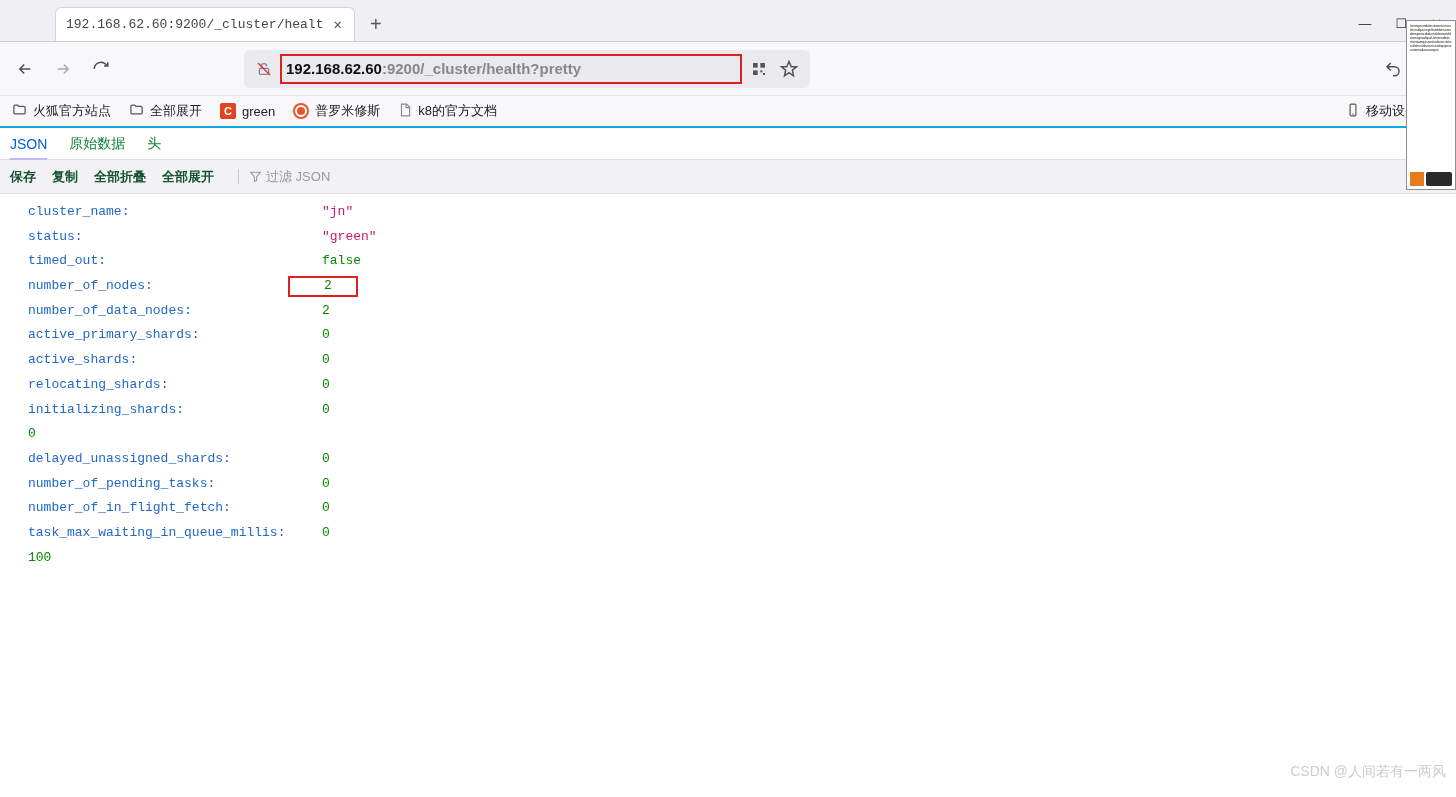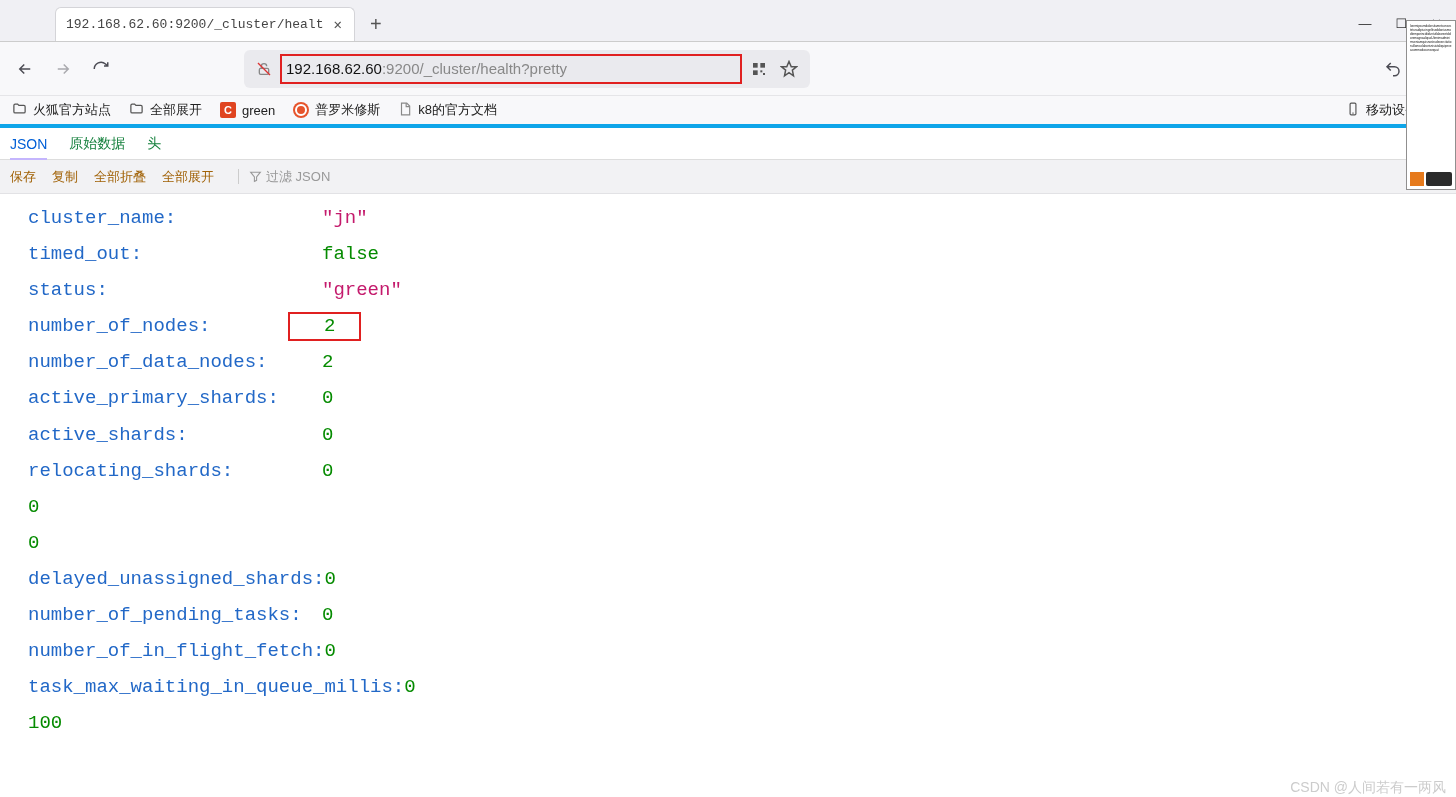--- a/index.html
+++ b/index.html
@@ -9,65 +9,65 @@
   .tab-bar { height: 42px; background: #f0f0f4; display: flex; align-items: flex-end; border-bottom: 1px solid #ccc; padding-left: 55px; }
   .tab { display: flex; align-items: center; background: #fff; height: 34px; min-width: 270px; padding: 0 10px; border-radius: 6px 6px 0 0; border: 1px solid #d4d4d8; border-bottom: none; font-size: 13px; color: #444; gap: 8px; font-family: Liberation Mono, monospace; }
   .tab .tab-text { flex: 1; white-space: nowrap; overflow: hidden; text-overflow: ellipsis; }
   .tab .close-x { color: #555; cursor: pointer; font-size: 14px; padding: 0 2px; }
   .new-tab { width: 30px; height: 30px; display: flex; align-items: center; justify-content: center; color: #555; font-size: 20px; margin-left: 6px; margin-bottom: 2px; cursor: pointer; }
 
   
   .nav-bar { height: 54px; background: #f8f8fa; display: flex; align-items: center; padding: 0 8px; gap: 4px; border-bottom: 1px solid #e5e5e8; }
   .nav-btn { width: 34px; height: 34px; display: flex; align-items: center; justify-content: center; color: #4c4c54; cursor: pointer; border-radius: 4px; }
   .nav-btn svg { width: 18px; height: 18px; }
-  .url-bar { flex: 1; height: 38px; background: #eaeaee; border-radius: 6px; display: flex; align-items: center; margin: 0 8px; padding: 0 8px; gap: 4px; max-width: 960px; }
+  .url-bar { flex: 1; height: 38px; background: #eaeaee; border-radius: 6px; display: flex; align-items: center; margin: 0 8px; padding: 0 8px; gap: 4px; max-width: 960px; font-weight: bold; }
   .url-icon { width: 24px; display: flex; align-items: center; justify-content: center; color: #666; }
   .url-text-wrap { flex: 1; display: flex; align-items: center; border: 2px solid #e02020; padding: 2px 4px; height: 30px; }
   .url-text { font-size: 15px; color: #111; }
   .url-text .dim { color: #888; }
   .url-right-icon { width: 26px; height: 26px; display: flex; align-items: center; justify-content: center; color: #555; cursor: pointer; }
   .spacer { flex: 1; }
   .right-nav-btn { width: 34px; height: 34px; display: flex; align-items: center; justify-content: center; color: #4c4c54; cursor: pointer; }
 
   
-  .bookmarks-bar { height: 32px; background: #f8f8fa; display: flex; align-items: center; padding: 0 12px; gap: 18px; border-bottom: 4px solid #0ea5e9; }
+  .bookmarks-bar { height: 32px; background: #f8f8fa; display: flex; align-items: center; padding: 0 12px; gap: 18px; border-bottom: 2px solid #0ea5e9; }
   .bookmark-item { display: flex; align-items: center; gap: 6px; color: #222; font-size: 13px; cursor: pointer; }
   .bookmark-right { margin-left: auto; display: flex; align-items: center; gap: 6px; }
   .folder-icon svg { width: 15px; height: 15px; }
   .fav-c { width: 16px; height: 16px; background: #e04420; color: #fff; font-size: 11px; font-weight: bold; display: flex; align-items: center; justify-content: center; border-radius: 2px; }
   .fav-o { width: 16px; height: 16px; background: #e6542c; border-radius: 50%; display: flex; align-items: center; justify-content: center; }
   .fav-o::after { content: ""; width: 8px; height: 8px; border: 2px solid #fff; border-radius: 50%; }
   .fav-doc svg { width: 14px; height: 14px; color: #888; }
 
   
   .view-tabs { height: 32px; display: flex; align-items: flex-end; border-bottom: 1px solid #ddd; padding: 0 10px; gap: 22px; }
   .view-tab { padding: 6px 0; font-size: 14px; color: #15803d; cursor: pointer; }
   .view-tab.active { color: #005fd6; border-bottom: 2px solid #c4b5fd; margin-bottom: -1px; }
 
   
   .action-bar { height: 34px; background: #f2f2f4; display: flex; align-items: center; padding: 0 10px; gap: 16px; border-bottom: 1px solid #e2e2e5; font-size: 13px; }
-  .action-link { color: #a16207; cursor: pointer; }
+  .action-link { color: #14532d; cursor: pointer; font-weight: bold; }
   .filter-wrap { display: flex; align-items: center; gap: 4px; color: #999; border-left: 1px solid #ccc; padding-left: 10px; margin-left: 8px; }
   .filter-wrap svg { width: 13px; height: 13px; }
   .filter-input { border: none; background: transparent; outline: none; font-size: 13px; width: 120px; }
   .filter-input::placeholder { color: #999; }
 
   
-  .json-body { padding: 6px 10px; font-family: "Consolas", "Courier New", monospace; font-size: 19px; line-height: 1.9; }
+  .json-body { padding: 6px 10px; font-family: "Consolas", "Courier New", monospace; font-size: 13px; line-height: 1.9; }
   .json-row { display: flex; padding-left: 18px; }
   .json-key { color: #2268c7; min-width: 294px; }
   .json-key::after { content: ":"; }
   .json-val { }
   .val-string { color: #c41a6c; }
   .val-bool { color: #058b00; }
   .val-num { color: #058b00; }
   .val-box { display: inline-block; border: 2px solid #e02020; padding: 0 24px 0 34px; margin-left: -34px; line-height: 1.3; }
 
   
-  .watermark { position: absolute; bottom: 0; right: 10px; color: #ccc; font-size: 14px; }
+  .watermark { position: absolute; bottom: 16px; right: 10px; color: #ccc; font-size: 14px; }
 
   
   .thumb-panel { position: absolute; top: 20px; right: 0; width: 50px; height: 170px; background: #fff; border: 1px solid #908f8f; padding: 3px; display:flex; flex-direction:column; gap: 2px;}
   .thumb-lines { flex:1; font-size:3px; line-height:4px; color:#111; overflow:hidden; word-break:break-all;}
   .thumb-bottom { display: flex; height: 14px; gap: 2px; }
   .thumb-av { width: 14px; height: 14px; background: #e67a1c; }
   .thumb-b2 { flex:1; background: #2b2b2b; border-radius:2px;}
 </style>
 </head>
 <body>
@@ -197,48 +197,49 @@
     <input class="filter-input" placeholder="过滤 JSON" style="">
   </span>
 </div>
 
 <div class="json-body">
   <div class="json-row">
       <span class="json-key">cluster_name</span>
       <span class="json-val val-string">"jn"</span>
     </div>
   <div class="json-row">
+      <span class="json-key">status</span>
+      <span class="json-val val-string">"green"</span>
+    </div>
+  <div class="json-row">
       <span class="json-key">timed_out</span>
       <span class="json-val val-bool">false</span>
     </div>
   <div class="json-row">
-      <span class="json-key">status</span>
-      <span class="json-val val-string">"green"</span>
-    </div>
-  <div class="json-row">
       <span class="json-key">number_of_nodes</span>
       <span class="json-val"><span class="val-box val-num">2</span></span>
     </div>
   <div class="json-row">
       <span class="json-key">number_of_data_nodes</span>
       <span class="json-val val-num">2</span>
     </div>
   <div class="json-row">
       <span class="json-key">active_primary_shards</span>
       <span class="json-val val-num">0</span>
     </div>
   <div class="json-row">
       <span class="json-key">active_shards</span>
       <span class="json-val val-num">0</span>
     </div>
   <div class="json-row">
       <span class="json-key">relocating_shards</span>
       <span class="json-val val-num">0</span>
     </div>
   <div class="json-row">
+      <span class="json-key">initializing_shards</span>
       <span class="json-val val-num">0</span>
     </div>
   <div class="json-row">
       <span class="json-val val-num">0</span>
     </div>
   <div class="json-row">
       <span class="json-key">delayed_unassigned_shards</span>
       <span class="json-val val-num">0</span>
     </div>
   <div class="json-row">

